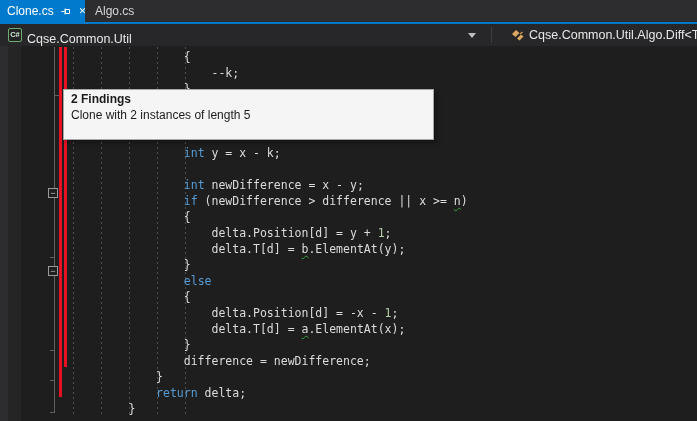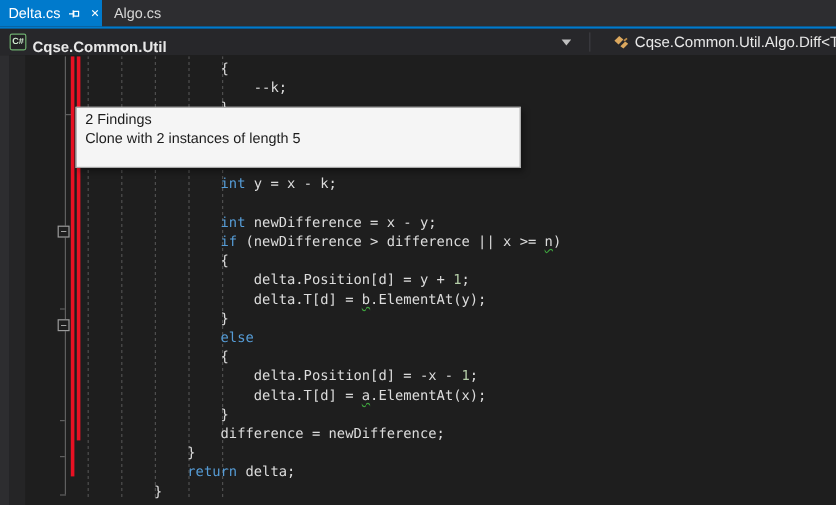--- a/index.html
+++ b/index.html
@@ -17,21 +17,21 @@
   .tab .close { margin-left:7px; font-size:9px; line-height:9px; color:#FFFFFF; }
   .accent-line { position:absolute; left:0; top:22px; width:697px; height:2px; background:#007ACC; }
 
   
   .navbar { position:absolute; left:0; top:24px; width:697px; height:22px; background:#27272A;
             color:#E8E8E8; font-size:12.5px; overflow:hidden; }
   .cs-badge { position:absolute; left:8px; top:4px; width:14px; height:14px;
               border:1px solid #6FAE6F; border-radius:2px; color:#CFEAD0;
               font-size:7.5px; font-weight:bold; text-align:center; line-height:12px;
               background:#222224; }
-  .nav-scope-label { position:absolute; left:27px; top:8px;font-weight:bold; }
+  .nav-scope-label { position:absolute; left:27px; top:8px; }
   .nav-chevron { position:absolute; left:468px; top:9px; width:0; height:0;
                  border-left:4px solid transparent; border-right:4px solid transparent;
                  border-top:5px solid #BFBFBF; }
   .nav-sep { position:absolute; left:491px; top:3px; width:1px; height:16px; background:#3E3E42; }
   .class-icon { position:absolute; left:510px; top:4px; }
   .nav-member-label { position:absolute; left:529px; top:4px; white-space:nowrap; }
 
   
   .editor { position:absolute; left:0; top:46px; width:697px; height:375px; background:#1E1E1E; }
   .edge-strip { position:absolute; left:0; top:0; width:8px; height:375px; background:#2D2D30; }
@@ -54,30 +54,30 @@
           font-family:"DejaVu Sans Mono","Liberation Mono",monospace;
           font-size:11.5px; line-height:16px; white-space:pre; color:#DCDCDC; }
   .code-line { height:16px; }
   .sq { text-decoration:underline wavy #3DA33D 1px; text-underline-offset:2px; }
 
   
   .tooltip { position:absolute; left:63px; top:43px; width:371px; height:51px; z-index:10;
              background:#F5F5F5; border:1px solid #A8A8A8; color:#1B1B1B;
              font-size:12px; line-height:15.5px; padding:2px 7px;
              box-shadow:3px 3px 5px rgba(0,0,0,0.35); }
-  .tooltip .title { font-weight:normal; }
+  .tooltip .title { font-weight:bold; }
 </style>
 </head>
 <body>
 
 <div id="app">
 
   <div class="tabstrip">
     <div class="tab active">
-      <span>Delta.cs</span>
+      <span>Clone.cs</span>
       <span class="pin">
         <svg width="11" height="11" viewBox="0 0 11 11">
           <path d="M0.5 5.5 H3.5 M4 2.5 V8.5 M4.5 3.5 H8.5 V7.5 H4.5 Z" stroke="#FFFFFF" stroke-width="1" fill="none"></path>
         </svg>
       </span>
       <span class="close">✕</span>
     </div>
     <div class="tab inactive">
       <span>Algo.cs</span>
     </div>

